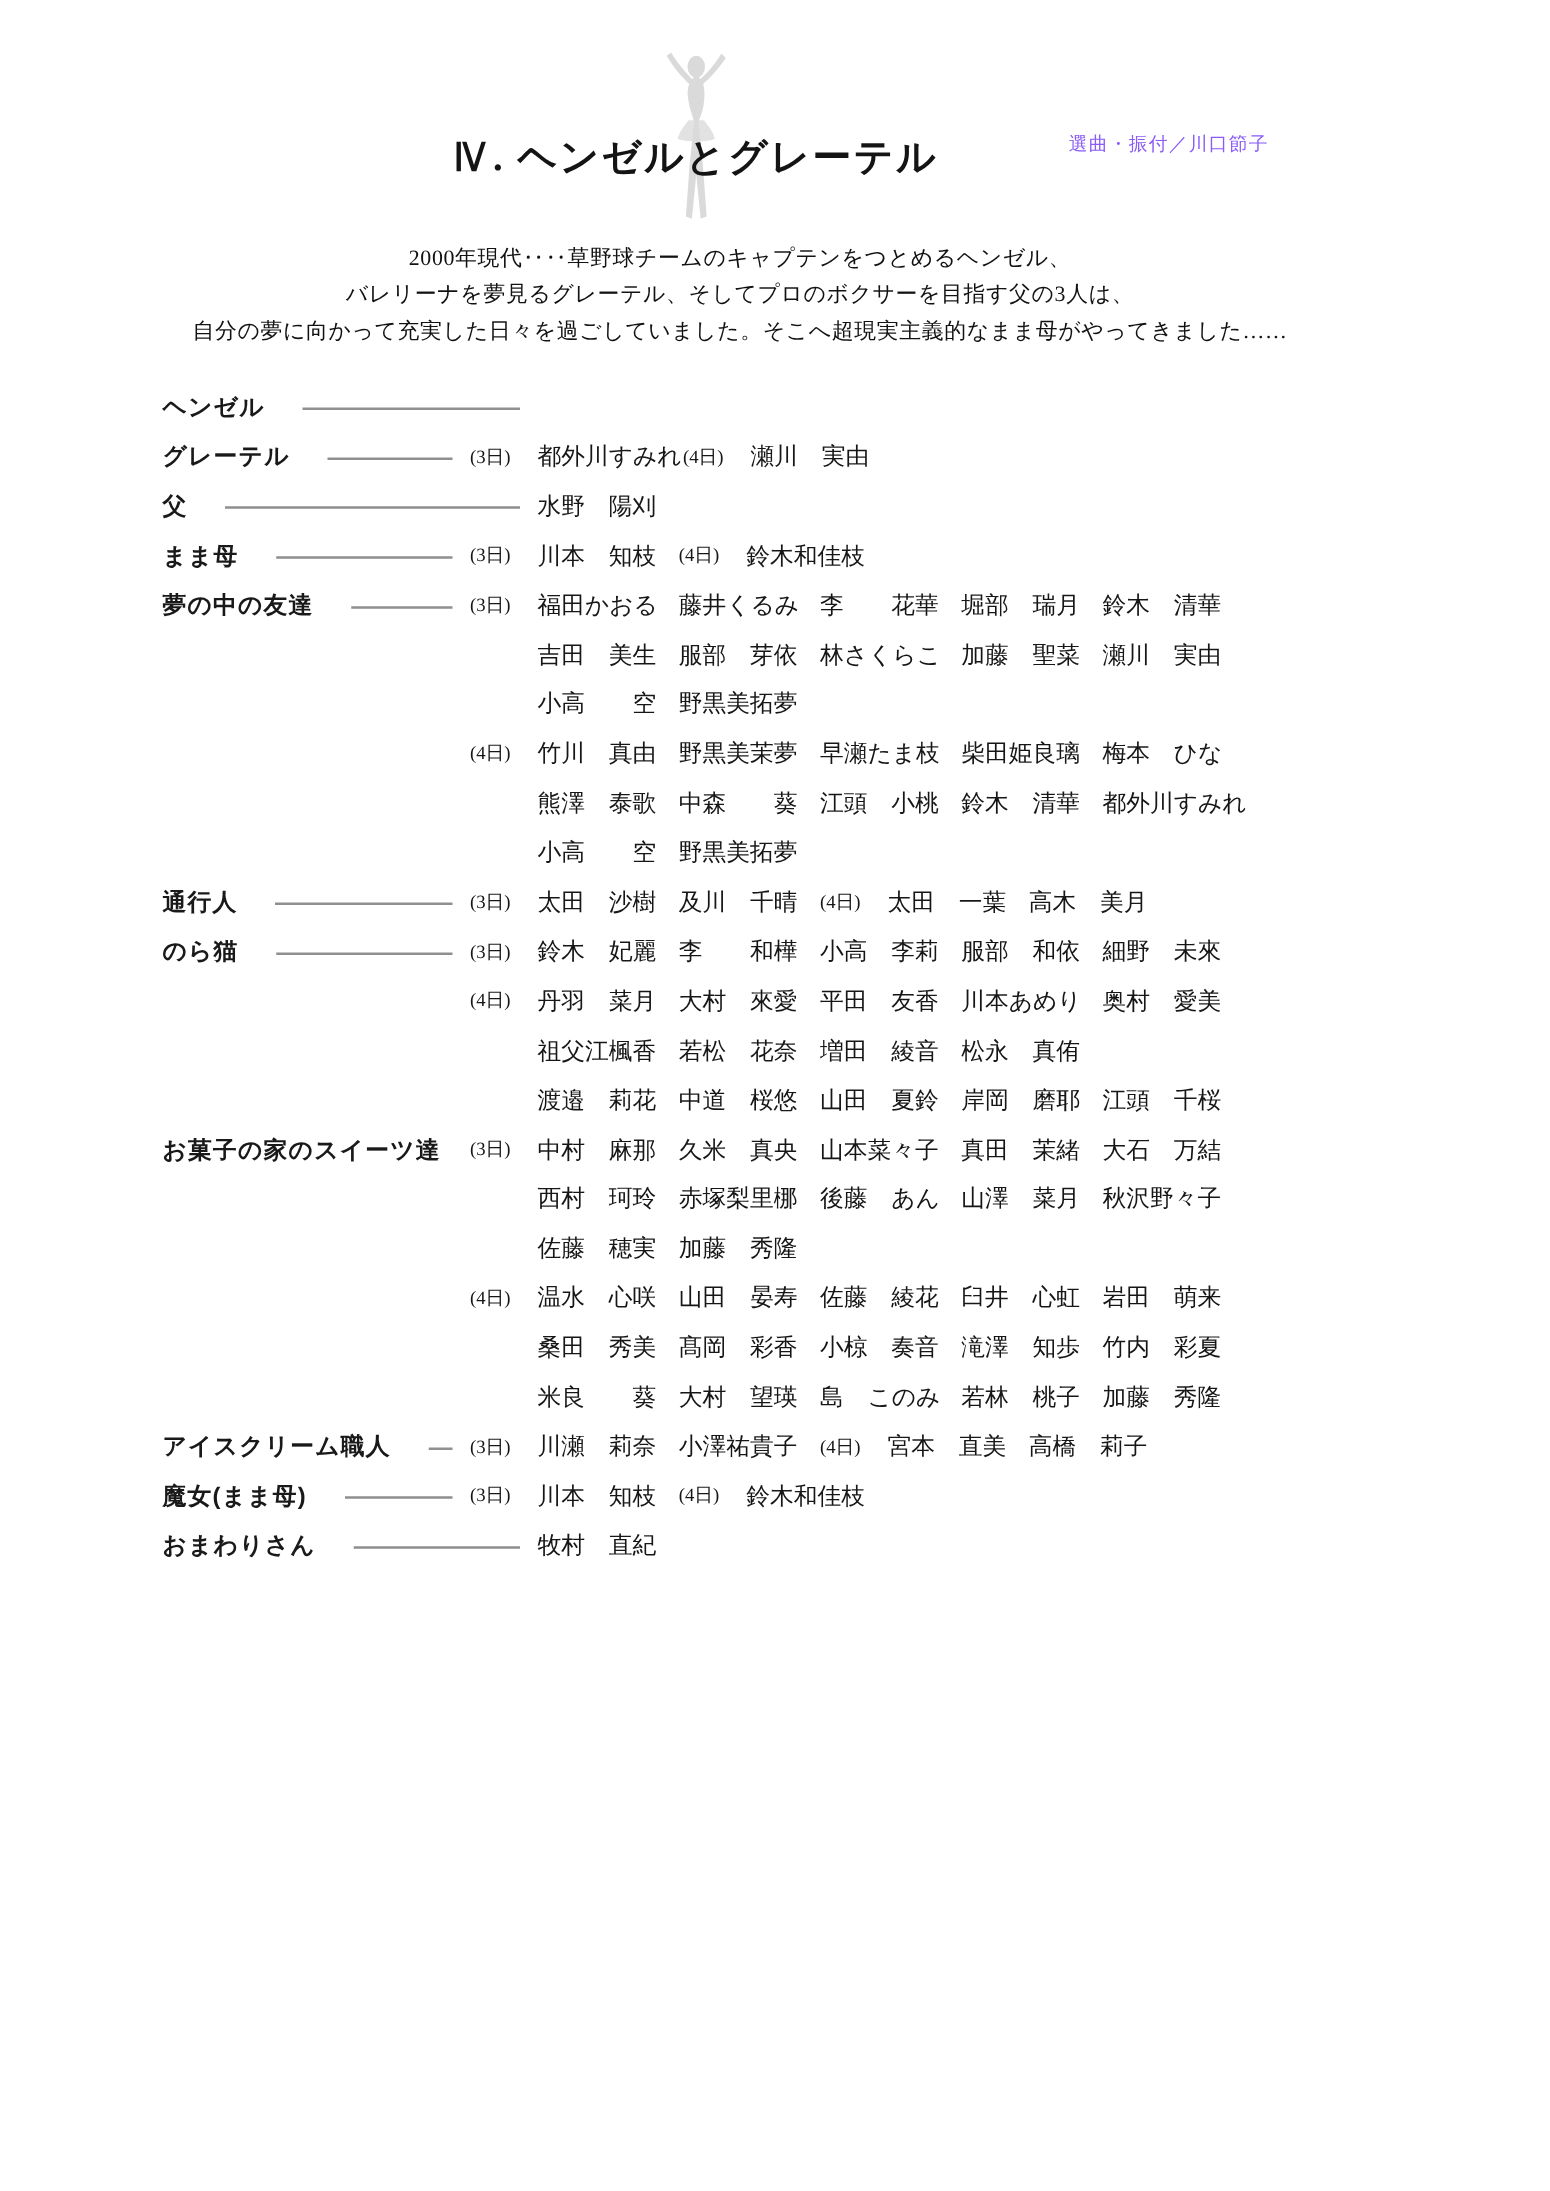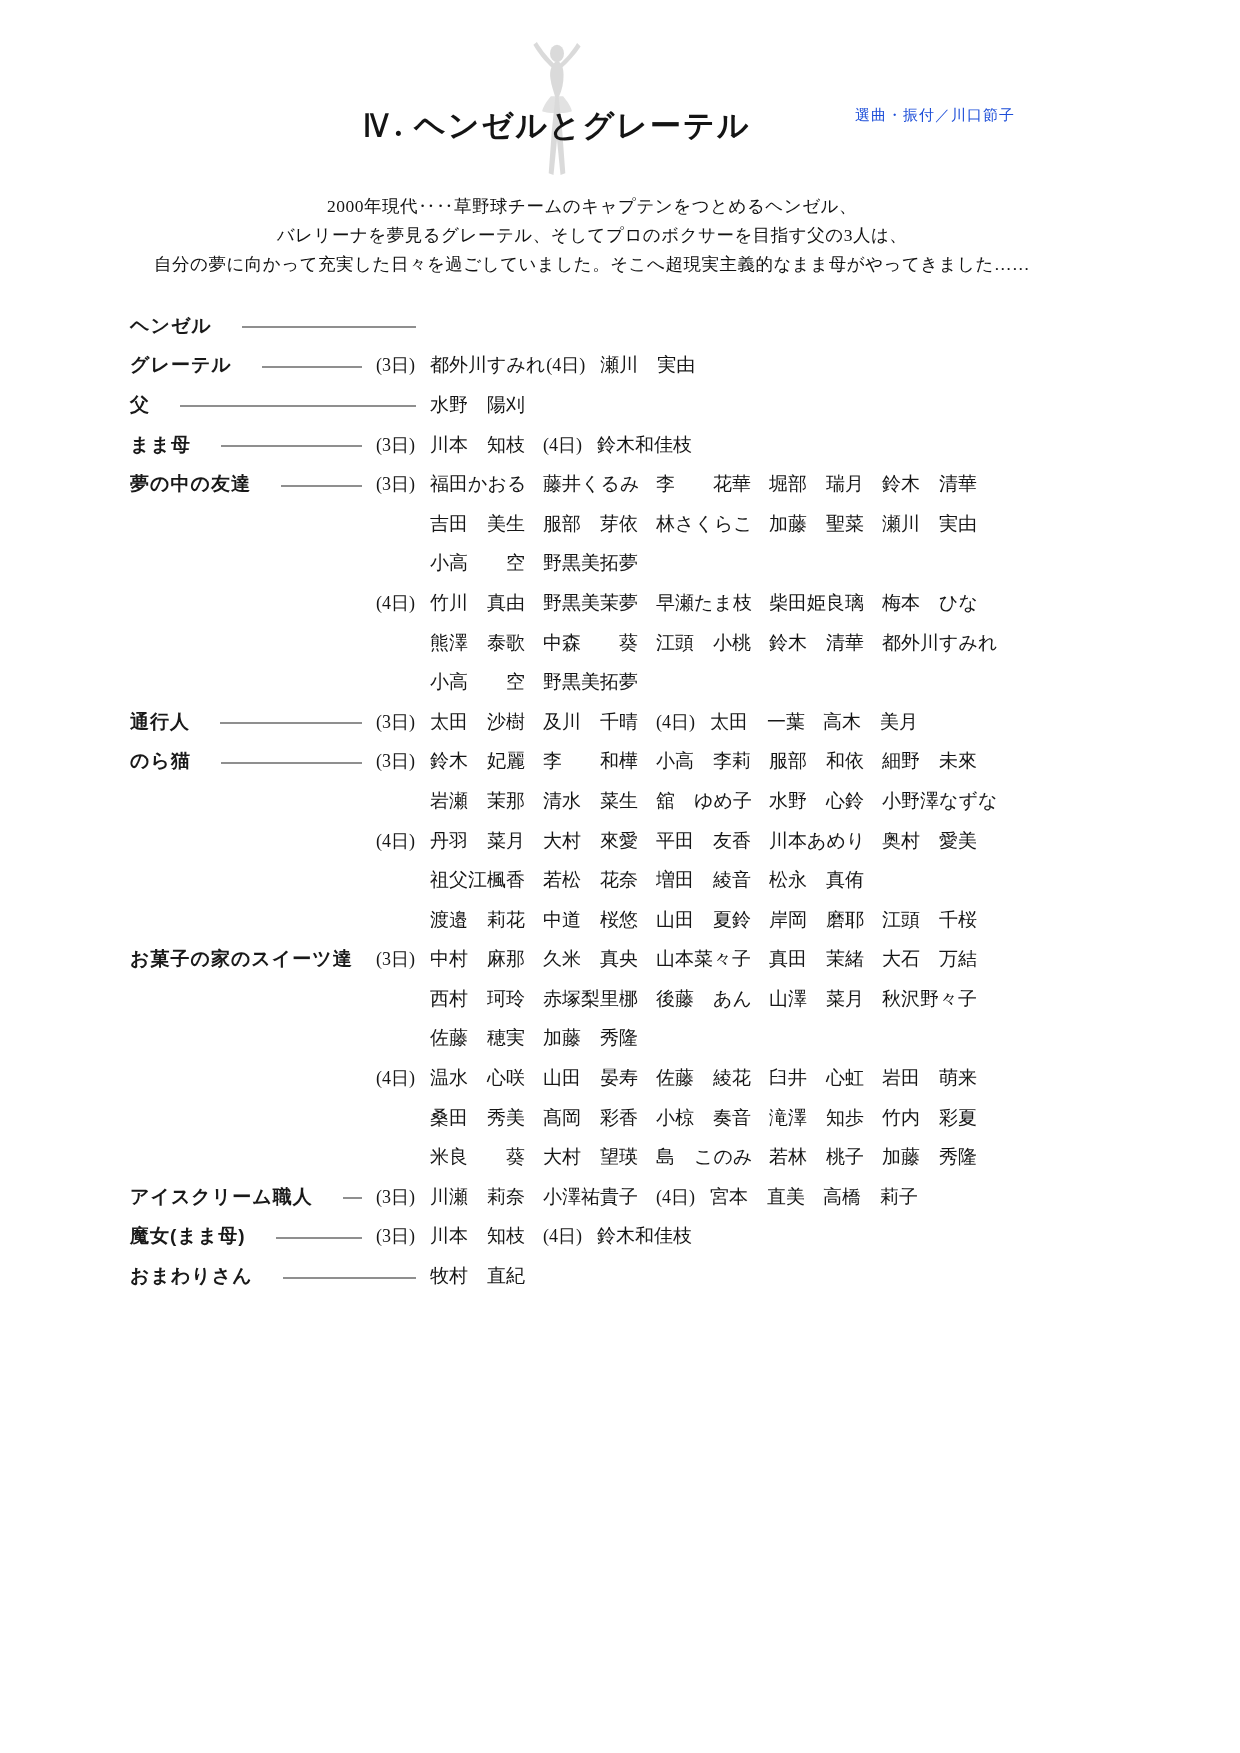--- a/index.html
+++ b/index.html
@@ -33,21 +33,21 @@
     letter-spacing:2px;
     z-index:2;
     color:#141414;
   }
   .credit{
     position:absolute;
     top:106px;
     right:253px;
     font-size:15px;
     letter-spacing:1px;
-    color:#1d4ed8;
+    color:#8b5cf6;
     z-index:2;
   }
   .synopsis{
     position:absolute;
     left:-28px;
     top:192px;
     width:1240px;
     text-align:center;
     font-size:17.5px;
     line-height:29px;
@@ -92,21 +92,21 @@
   }
   .names-area{
     display:flex;
     align-items:center;
     flex:1 1 auto;
     min-width:0;
   }
   .marker{
     flex:0 0 54px;
     width:54px;
-    font-size:18px;
+    font-size:15px;
     white-space:nowrap;
     color:#161616;
   }
   .name{
     min-width:112px;
     margin-right:1px;
     font-size:19px;
     white-space:nowrap;
     color:#161616;
   }
@@ -264,31 +264,20 @@
           <span class="name">鈴木　妃麗</span>
           <span class="name">李　　和樺</span>
           <span class="name">小高　李莉</span>
           <span class="name">服部　和依</span>
           <span class="name">細野　未來</span>
         </div>
       </div>
       <div class="cast-line">
         <div class="role-area"></div>
         <div class="names-area">
-          <span class="marker"></span>
-          <span class="name">岩瀬　茉那</span>
-          <span class="name">清水　菜生</span>
-          <span class="name">舘　ゆめ子</span>
-          <span class="name">水野　心鈴</span>
-          <span class="name">小野澤なずな</span>
-        </div>
-      </div>
-      <div class="cast-line">
-        <div class="role-area"></div>
-        <div class="names-area">
           <span class="marker">(4日)</span>
           <span class="name">丹羽　菜月</span>
           <span class="name">大村　來愛</span>
           <span class="name">平田　友香</span>
           <span class="name">川本あめり</span>
           <span class="name">奥村　愛美</span>
         </div>
       </div>
       <div class="cast-line">
         <div class="role-area"></div>

